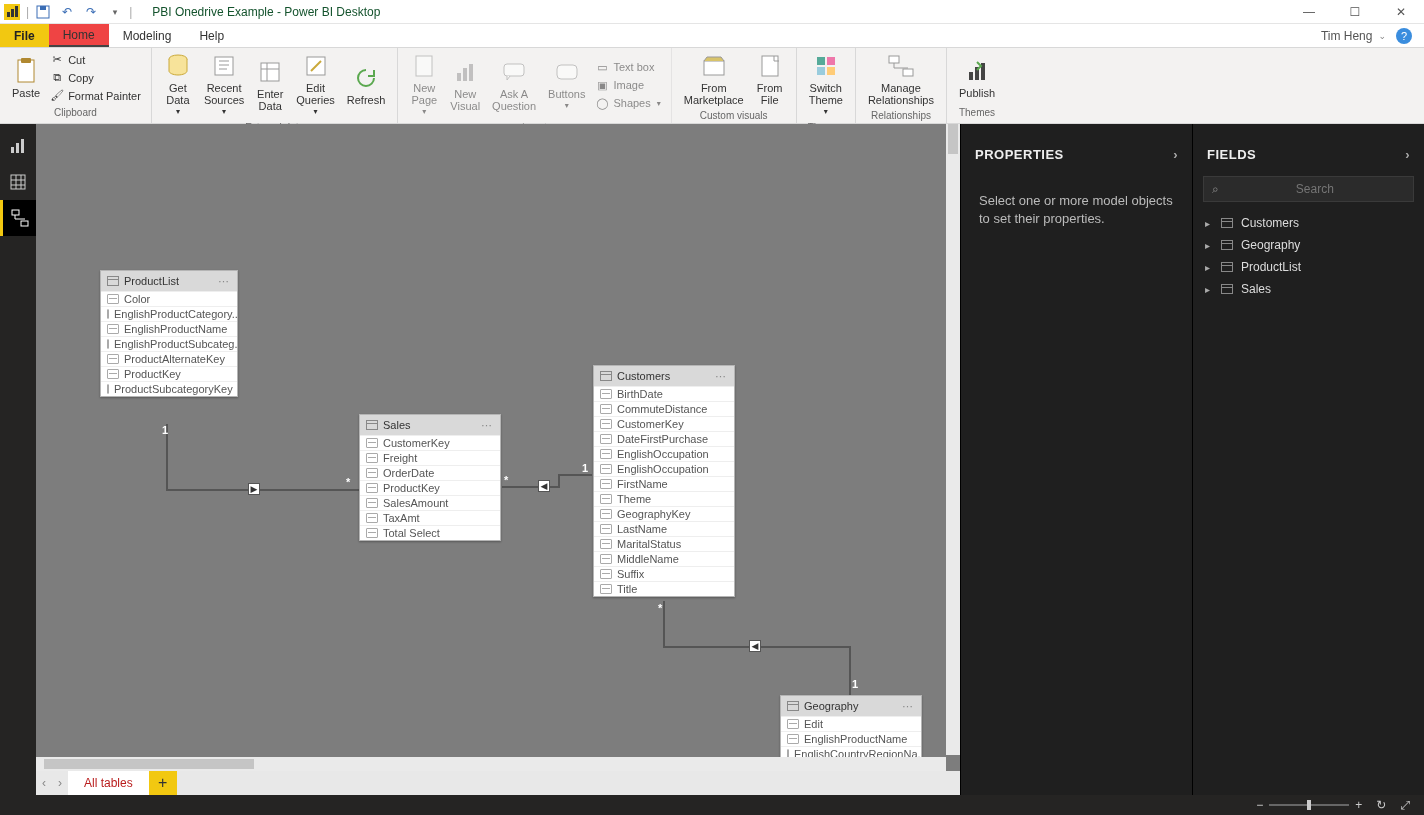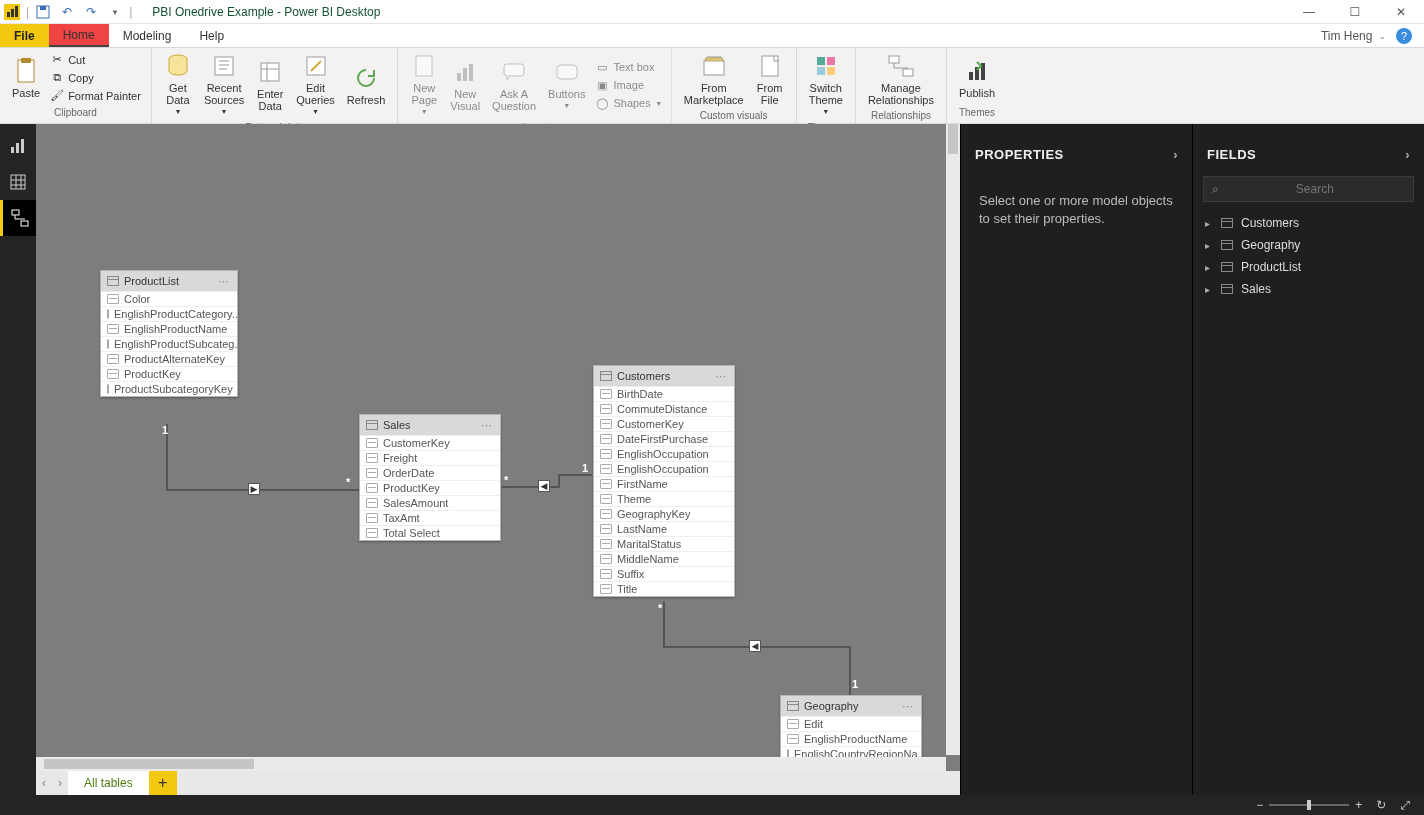--- a/index.html
+++ b/index.html
@@ -30,21 +30,21 @@
 .viewbar .vbtn { width:36px; height:36px; display:flex; align-items:center; justify-content:center; cursor:pointer; }
 .viewbar .vbtn.active { background:#000; border-left:3px solid #F2C811; }
 .canvas-wrap { flex:1; position:relative; background:#7d7d7d; overflow:hidden; }
 .canvas { position:absolute; inset:0 14px 40px 0; background:#7d7d7d; }
 .vscr { position:absolute; right:0; top:0; bottom:40px; width:14px; background:#eaeaea; }
 .vscr .thumb { position:absolute; left:2px; right:2px; top:0; height:30px; background:#c5c5c5; }
 .hscrbar { position:absolute; left:0; right:14px; bottom:24px; height:14px; background:#eaeaea; }
 .hscrbar .thumb { position:absolute; top:2px; bottom:2px; left:8px; width:210px; background:#c5c5c5; }
 .tabsrow { position:absolute; left:0; right:0; bottom:0; height:24px; background:#e8e8e8; display:flex; align-items:stretch; }
 .tabsrow .nav { width:16px; display:flex; align-items:center; justify-content:center; color:#888; }
-.tabsrow .dtab { padding:0 16px; background:#fff; display:flex; align-items:center; font-size:12px; color:#4d7c0f; }
+.tabsrow .dtab { padding:0 16px; background:#fff; display:flex; align-items:center; font-size:12px; color:#b91c1c; }
 .tabsrow .add { width:28px; background:#F2C811; display:flex; align-items:center; justify-content:center; color:#333; font-size:16px; }
 
 .table-card { position:absolute; background:#fff; border:1px solid #b5b5b5; box-shadow:0 1px 2px rgba(0,0,0,0.3); font-size:11px; }
 .table-card .hdr { height:20px; background:#d9d9d9; display:flex; align-items:center; padding:0 6px; gap:5px; color:#333; }
 .table-card .hdr .dots { margin-left:auto; color:#888; letter-spacing:2px; }
 .table-card .row { height:15px; display:flex; align-items:center; padding:0 6px; gap:5px; color:#555; border-top:1px solid #eee; white-space:nowrap; overflow:hidden; }
 .table-card .row:first-of-type { border-top:none; }
 .fico { width:12px; height:10px; display:inline-block; border:1px solid #aaa; border-radius:1px; position:relative; }
 .fico::before { content:""; position:absolute; left:1px; right:1px; top:3px; height:1px; background:#aaa; }
 .tico { width:12px; height:10px; display:inline-block; position:relative;}

